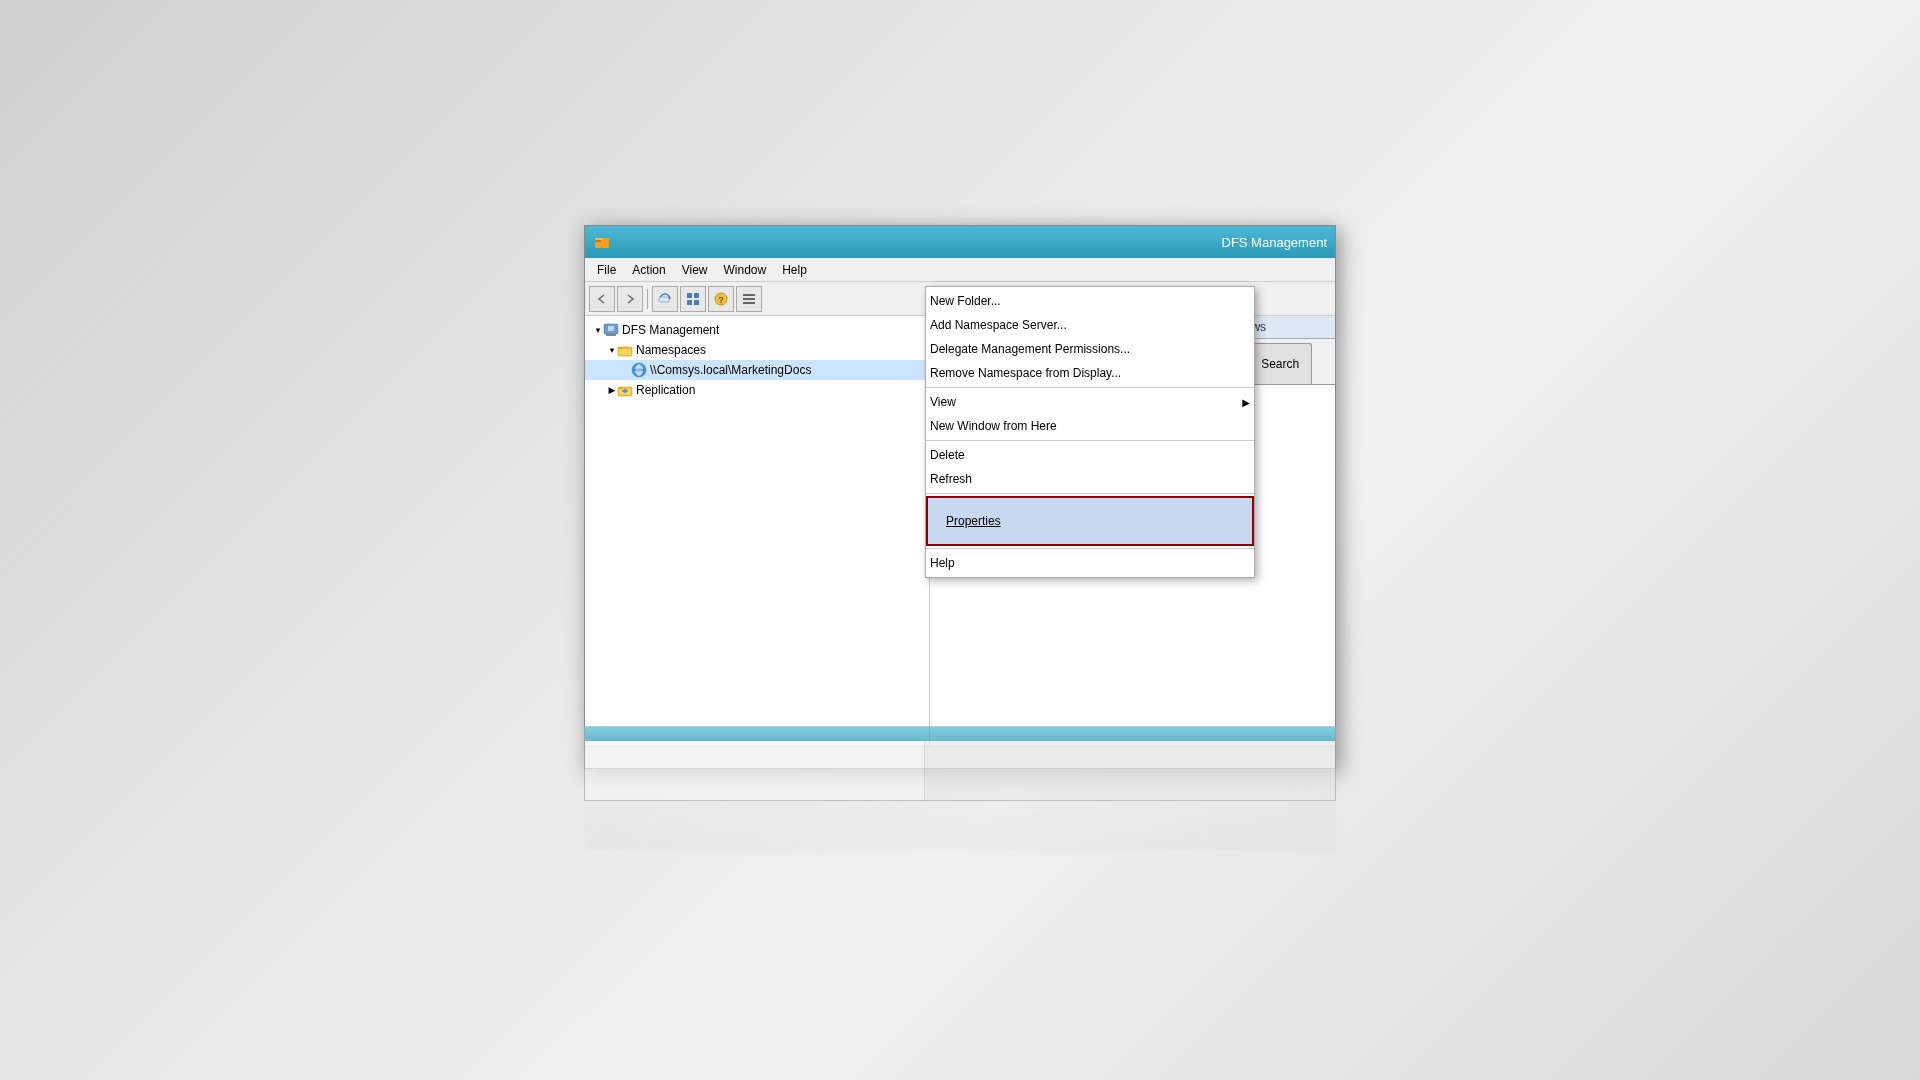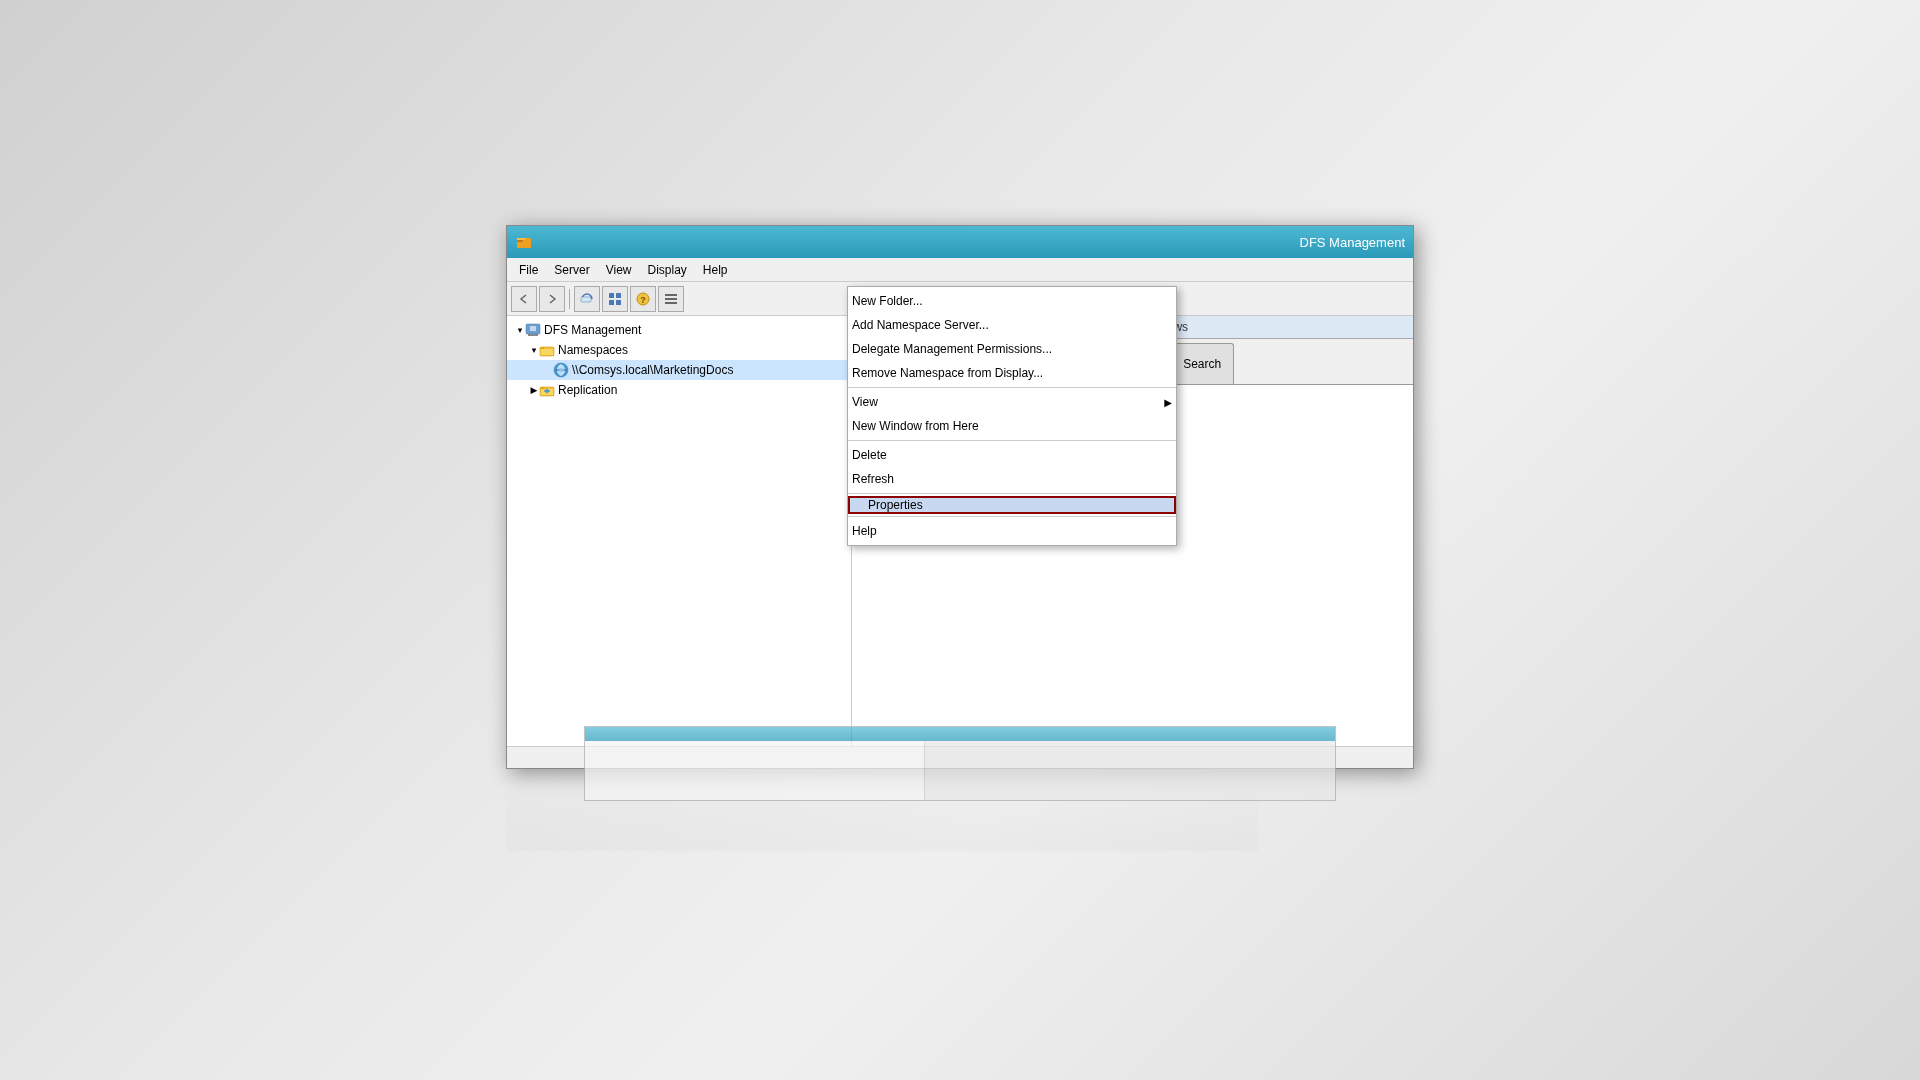--- a/index.html
+++ b/index.html
@@ -30,21 +30,21 @@
     }
 
     .window-wrapper {
       position: relative;
       z-index: 10;
       margin-top: -40px;
     }
 
     
     .dfs-window {
-      width: 908px;
+      width: 752px;
       background: #f0f0f0;
       border: 1px solid #888;
       box-shadow: 4px 4px 20px rgba(0,0,0,0.4);
       position: relative;
       margin-top: 36px;
     }
 
     
     .title-bar {
       background: linear-gradient(to bottom, #4db8d4 0%, #2a9ab8 100%);
@@ -219,21 +219,22 @@
       cursor: pointer;
       color: #000;
       display: flex;
       align-items: center;
       justify-content: space-between;
     }
     .ctx-item.properties-highlighted {
       background: #c8d8f0;
       border: 2px solid #8b0000;
       color: #000;
-      padding: 0 18px;
+      padding: 16px 18px;
+      text-decoration: underline;
     }
     .ctx-separator {
       height: 1px;
       background: #ccc;
       margin: 2px 0;
     }
     .ctx-arrow { font-size: 10px; }
 
     
     .status-bar {
@@ -307,23 +308,23 @@
           <rect x="1" y="4" width="14" height="10" fill="#f0a020" rx="1"></rect>
           <rect x="1" y="4" width="6" height="4" fill="#c07818" rx="1"></rect>
           <path d="M1 6 L8 6 L10 4 L1 4 Z" fill="#f8c040"></path>
         </svg>
       </div>
       <div class="title-bar-text">DFS Management</div>
     </div>
 
     <div class="menu-bar">
       <div class="menu-item">File</div>
-      <div class="menu-item">Server</div>
+      <div class="menu-item">Action</div>
       <div class="menu-item">View</div>
-      <div class="menu-item">Display</div>
+      <div class="menu-item">Window</div>
       <div class="menu-item">Help</div>
     </div>
 
     <div class="toolbar">
       <div class="toolbar-btn">
         <svg width="12" height="12" viewBox="0 0 12 12">
             <path d="M8 2 L3 6 L8 10" stroke="#666" stroke-width="1.5" fill="none"></path>
           </svg>
       </div>
       <div class="toolbar-btn">

